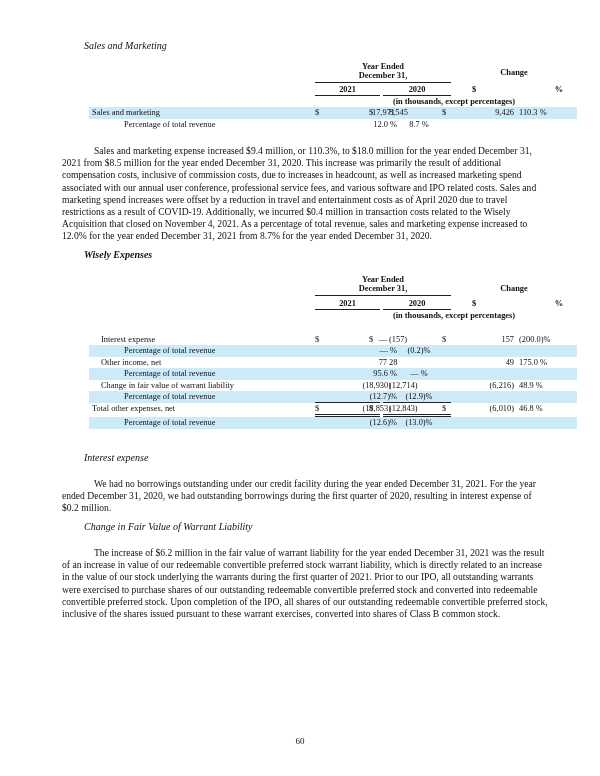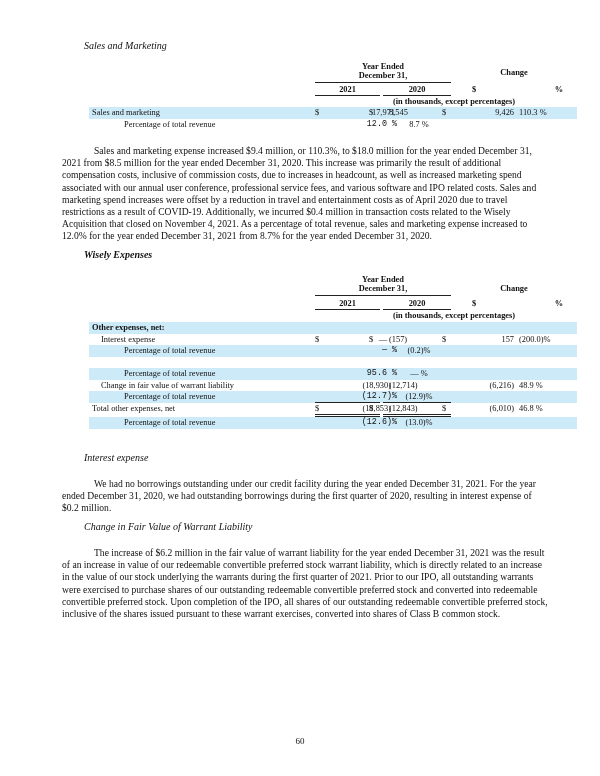--- a/index.html
+++ b/index.html
@@ -28,21 +28,21 @@
   .label.ind1 { left: 12px; }
   .label.ind2 { left: 35px; }
   .label.bold { font-weight: bold; }
   .c-d1 { left: 226px; }
   .c-v1 { left: 240px; width: 66px; text-align: right; }
   .c-d2 { left: 280px; }
   .c-v2 { left: 300px; width: 60px; text-align: left; }
   .c-d3 { left: 353px; }
   .c-v3 { left: 370px; width: 55px; text-align: right; }
   .c-v4 { left: 430px; width: 58px; }
-  .c-p1 { left: 240px; width: 68px; text-align: right; font-family: Liberation Mono, monospace; }
+  .c-p1 { left: 240px; width: 68px; text-align: right; }
   .c-p2 { left: 300px; width: 60px; text-align: center; }
   .page-num { position: absolute; left: 0; width: 600px; top: 736px; text-align: center; font-size: 9px; }
 </style>
 </head>
 <body>
 
 <div class="abs section-title" style="left:84px; top:40px;">Sales and Marketing</div>
 
 <div class="tbl" style="top:60px; height:70px;">
   <div class="hdr-text" style="left:226px; width:136px; top:2px;">Year Ended</div>
@@ -84,37 +84,41 @@
   <div class="hdr-text" style="left:370px; width:110px; top:12px;">Change</div>
   <div class="hline" style="left:226px; width:136px; top:23px;"></div>
   <div class="hdr-text" style="left:226px; width:65px; top:27px;">2021</div>
   <div class="hdr-text" style="left:294px; width:68px; top:27px;">2020</div>
   <div class="hdr-text" style="left:370px; width:30px; top:27px;">$</div>
   <div class="hdr-text" style="left:455px; width:30px; top:27px;">%</div>
   <div class="hline" style="left:226px; width:65px; top:37px;"></div>
   <div class="hline" style="left:294px; width:68px; top:37px;"></div>
   <div class="hdr-text" style="left:290px; width:150px; top:39px;">(in thousands, except percentages)</div>
 
-  <div class="row shade" style="top:50px;">
-    <span class="cell label bold">Other expenses, net:</span>
-  </div>
   <div class="row" style="top:61.5px;">
     <span class="cell label ind1">Interest expense</span>
     <span class="cell c-d1">$</span>
     <span class="cell c-v1" style="width:58px;">—</span>
     <span class="cell c-d2">$</span>
     <span class="cell c-v2" style="width:63px;">(157)</span>
     <span class="cell c-d3">$</span>
     <span class="cell c-v3">157</span>
     <span class="cell c-v4">(200.0)%</span>
   </div>
   <div class="row shade" style="top:73px;">
     <span class="cell label ind2">Percentage of total revenue</span>
     <span class="cell c-p1">— %</span>
     <span class="cell c-p2">(0.2)%</span>
+  </div>
+  <div class="row" style="top:84.5px;">
+    <span class="cell label ind1">Other income, net</span>
+    <span class="cell c-v1" style="width:58px;">77</span>
+    <span class="cell c-v2" style="width:63px;">28</span>
+    <span class="cell c-v3">49</span>
+    <span class="cell c-v4">175.0 %</span>
   </div>
   <div class="row shade" style="top:96px;">
     <span class="cell label ind2">Percentage of total revenue</span>
     <span class="cell c-p1">95.6 %</span>
     <span class="cell c-p2">— %</span>
   </div>
   <div class="row" style="top:107.5px;">
     <span class="cell label ind1">Change in fair value of warrant liability</span>
     <span class="cell c-v1" style="width:62px;">(18,930)</span>
     <span class="cell c-v2" style="width:66px;">(12,714)</span>

